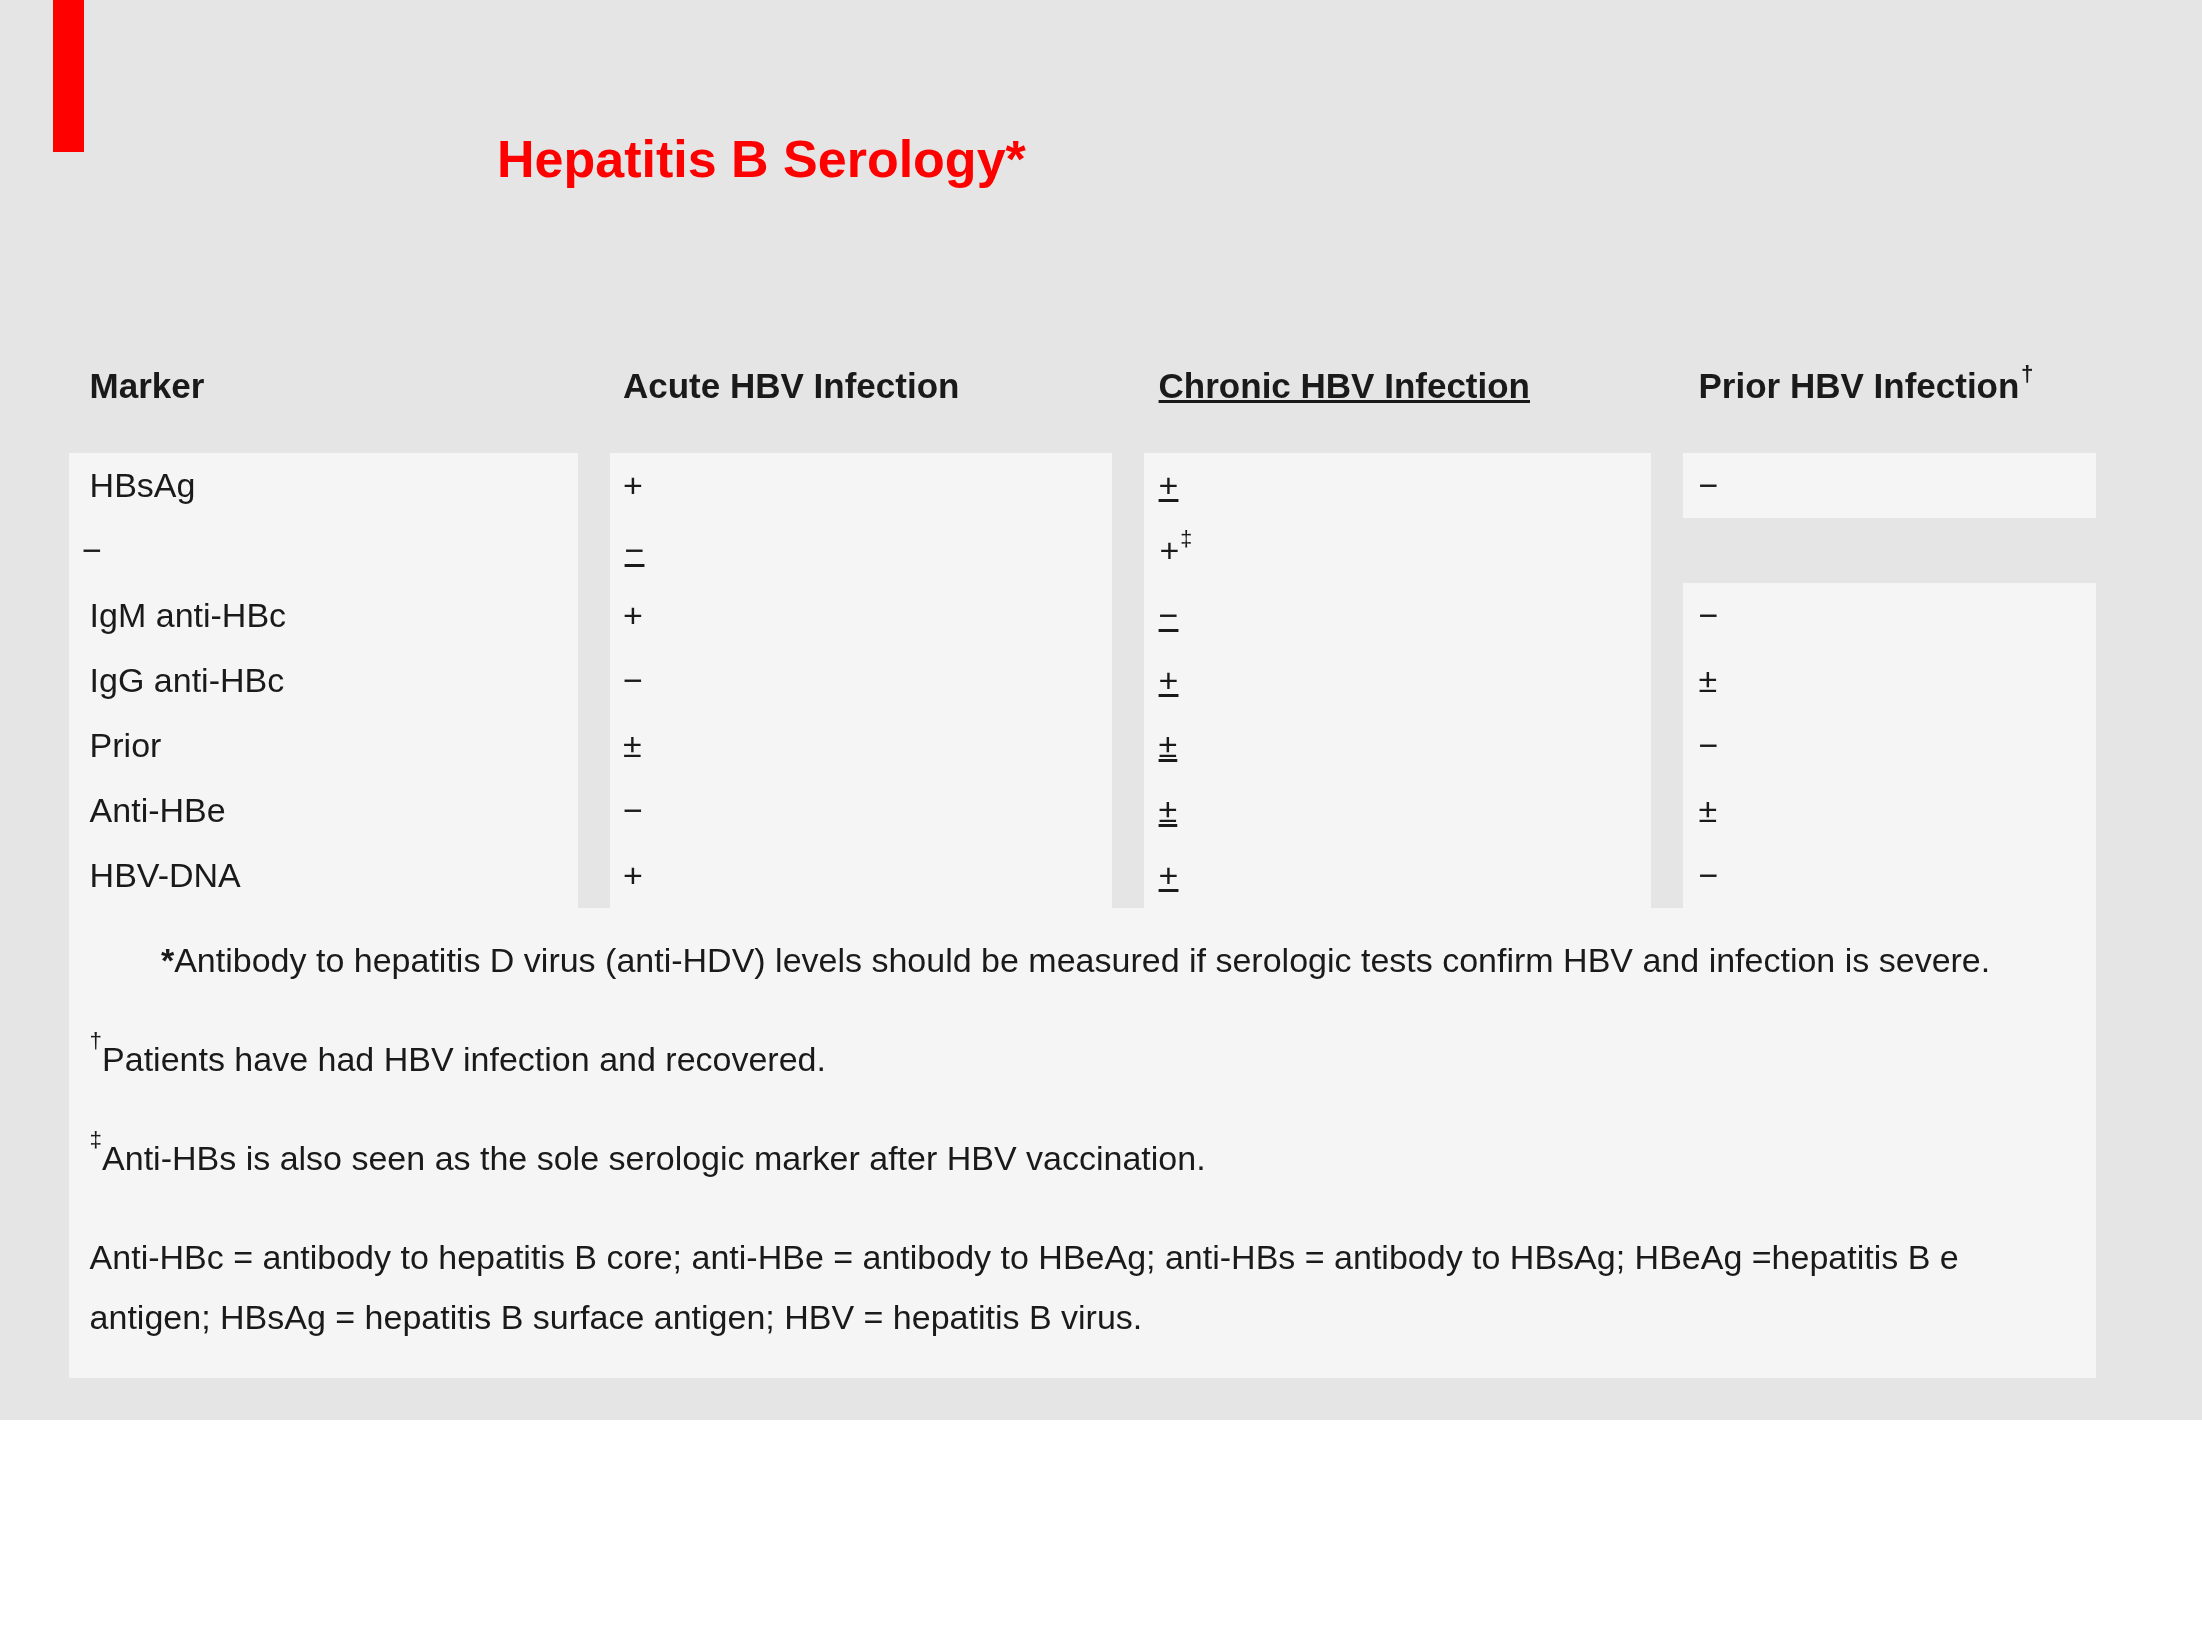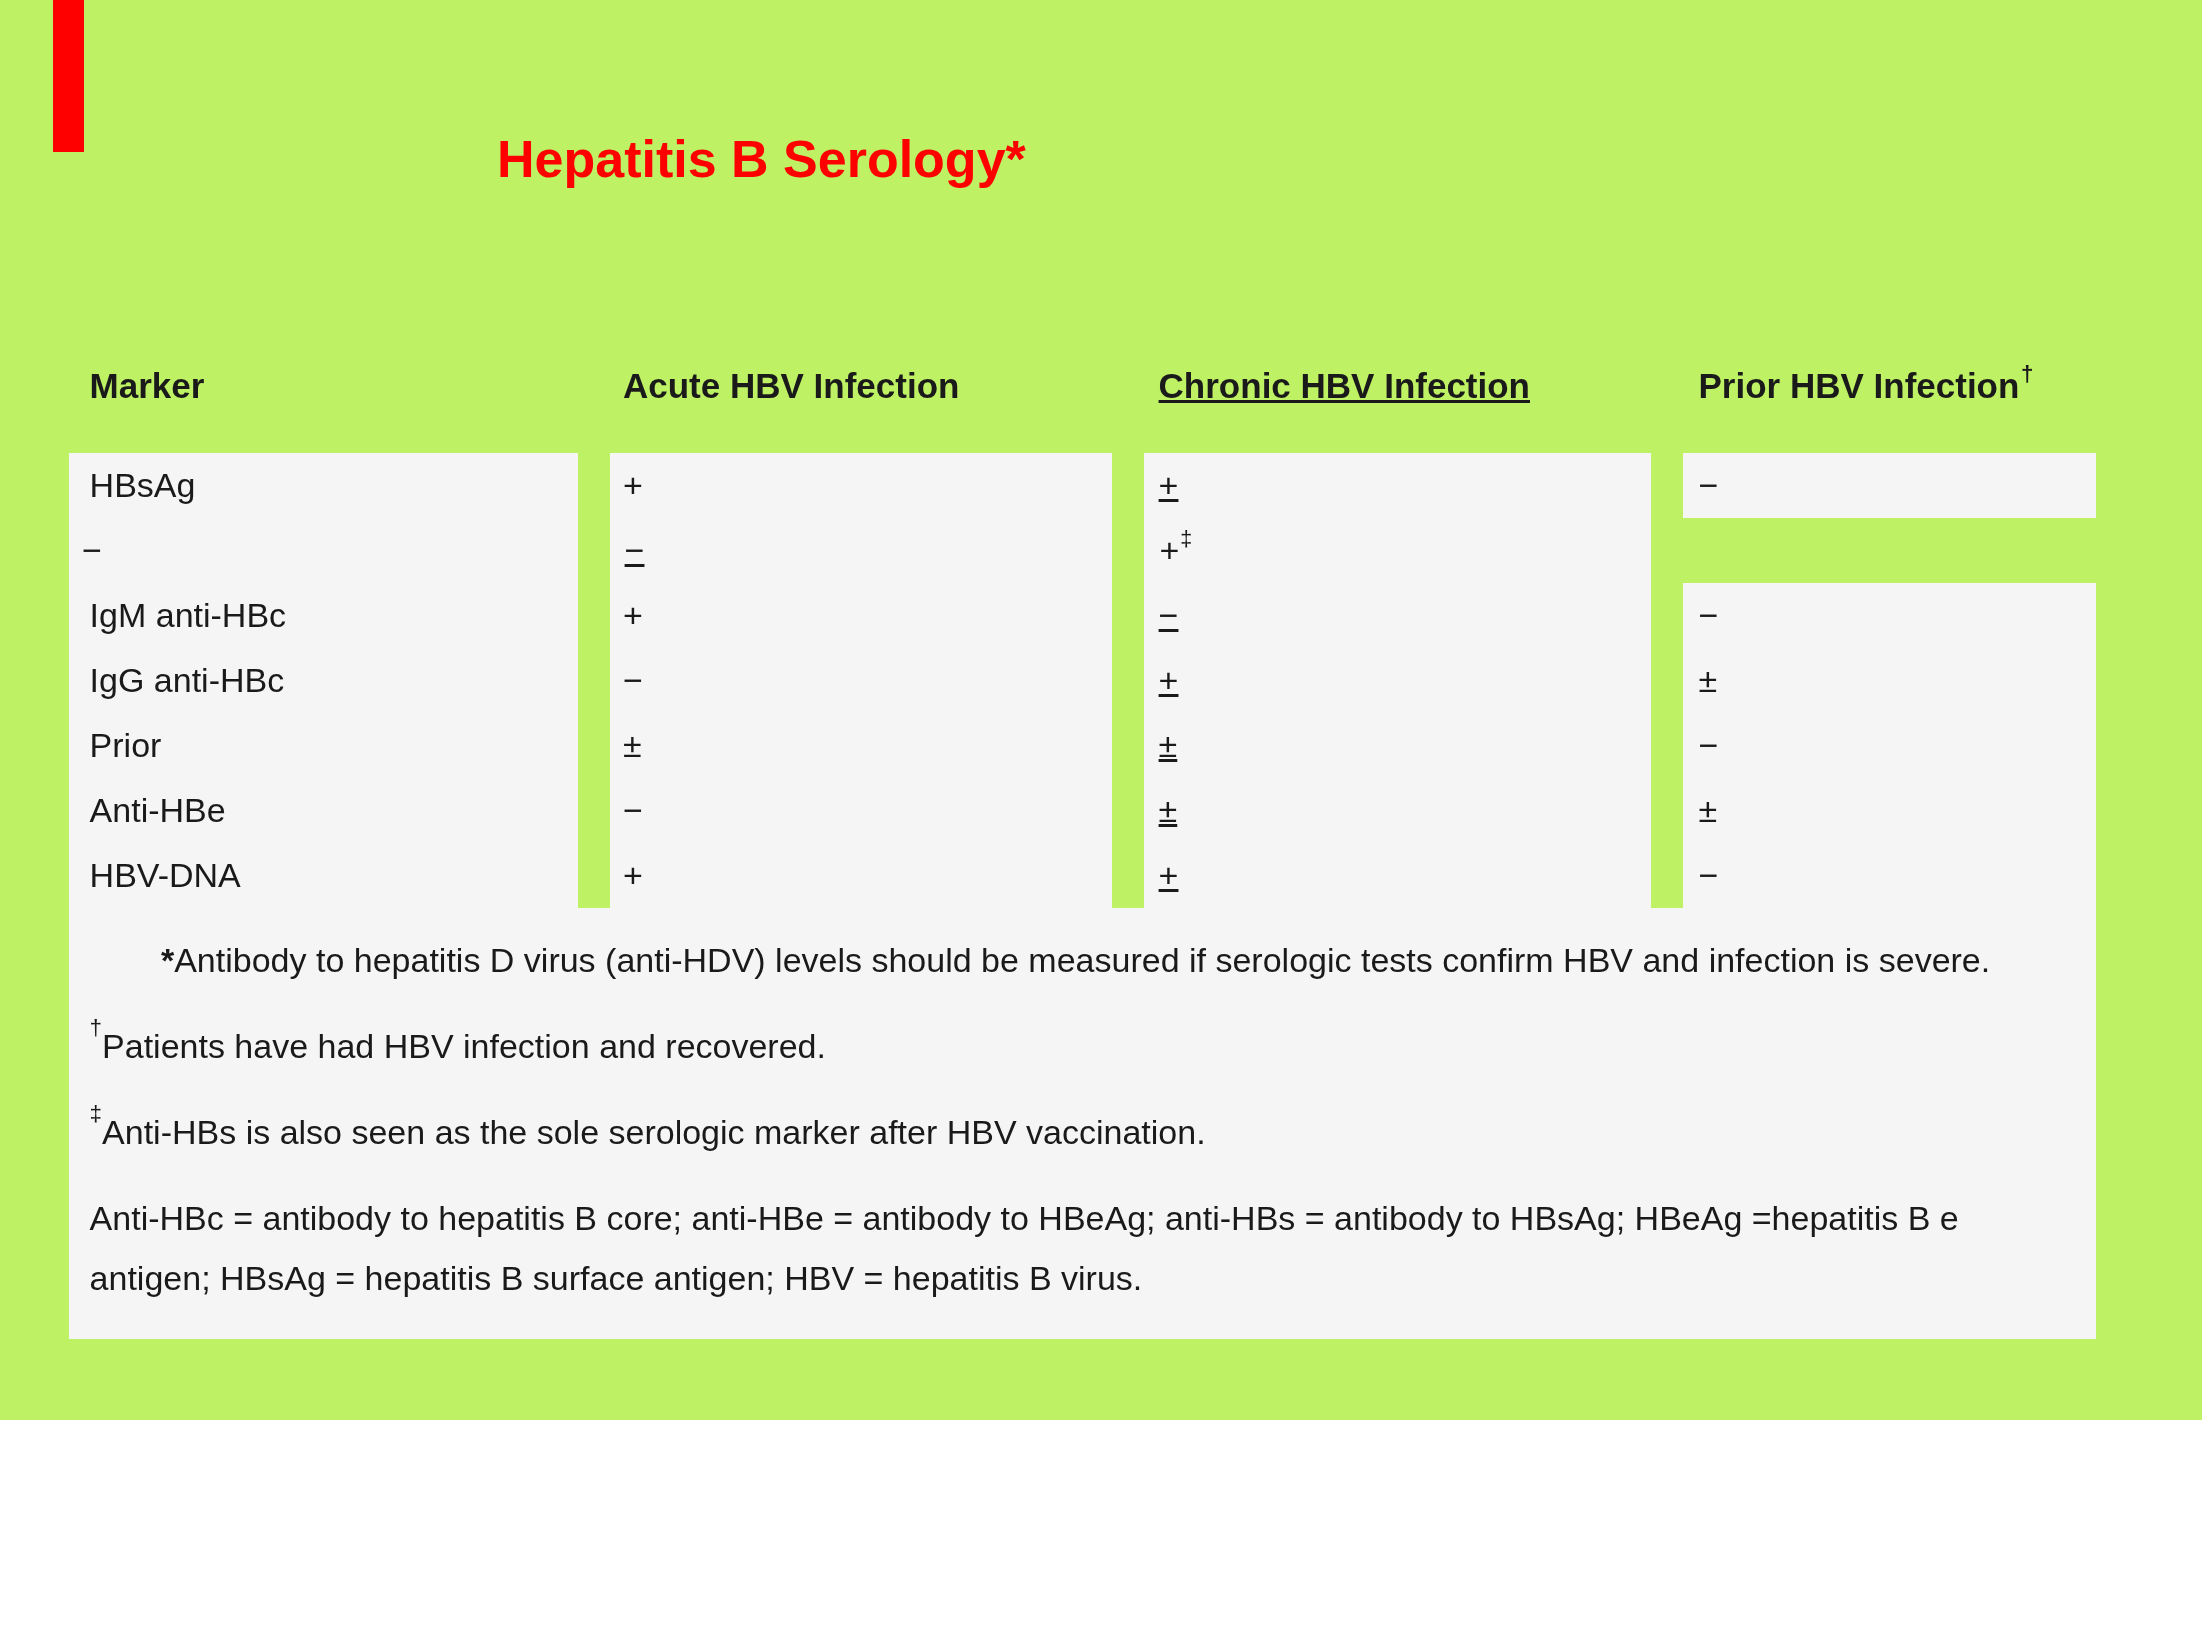--- a/index.html
+++ b/index.html
@@ -5,21 +5,21 @@
   * { margin: 0; padding: 0; box-sizing: border-box; }
   html, body { background: #ffffff; }
   body {
     width: 2203px; height: 1652px;
     font-family: "Liberation Sans", sans-serif;
     color: #1a1a1a;
   }
   .sheet {
     position: relative;
     width: 2203px; height: 1420px;
-    background: #bef264;
+    background: #e5e5e5;
     overflow: hidden;
   }
   .red-bar {
     position: absolute;
     left: 53px; top: 0;
     width: 31px; height: 152px;
     background: #ff0000;
   }
   .title {
     position: absolute;
@@ -69,21 +69,21 @@
     position: relative;
     top: -11.2px;
     margin-left: 0.9px;
   }
   .footnotes {
     background: #f5f5f5;
     padding: 22.4px 31px 31px 20.6px;
     font-size: 34px;
     line-height: 60px;
   }
-  .footnote { margin-top: 26px; max-width: 1972px; }
+  .footnote { margin-top: 39px; max-width: 1972px; }
   .footnote:first-child { margin-top: 0; text-align: center; }
   .fn-star { font-weight: 700; }
   sup.fn-sup {
     font-size: 22.4px;
     line-height: 0;
     position: relative;
     top: -11.2px;
   }
 </style>
 </head>

